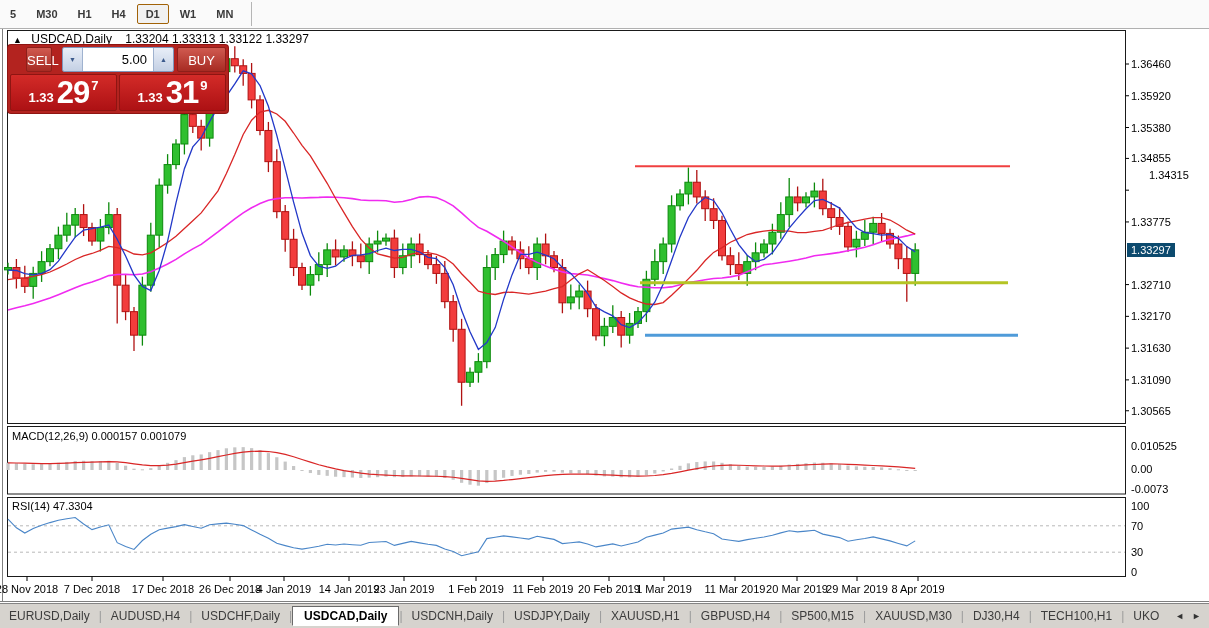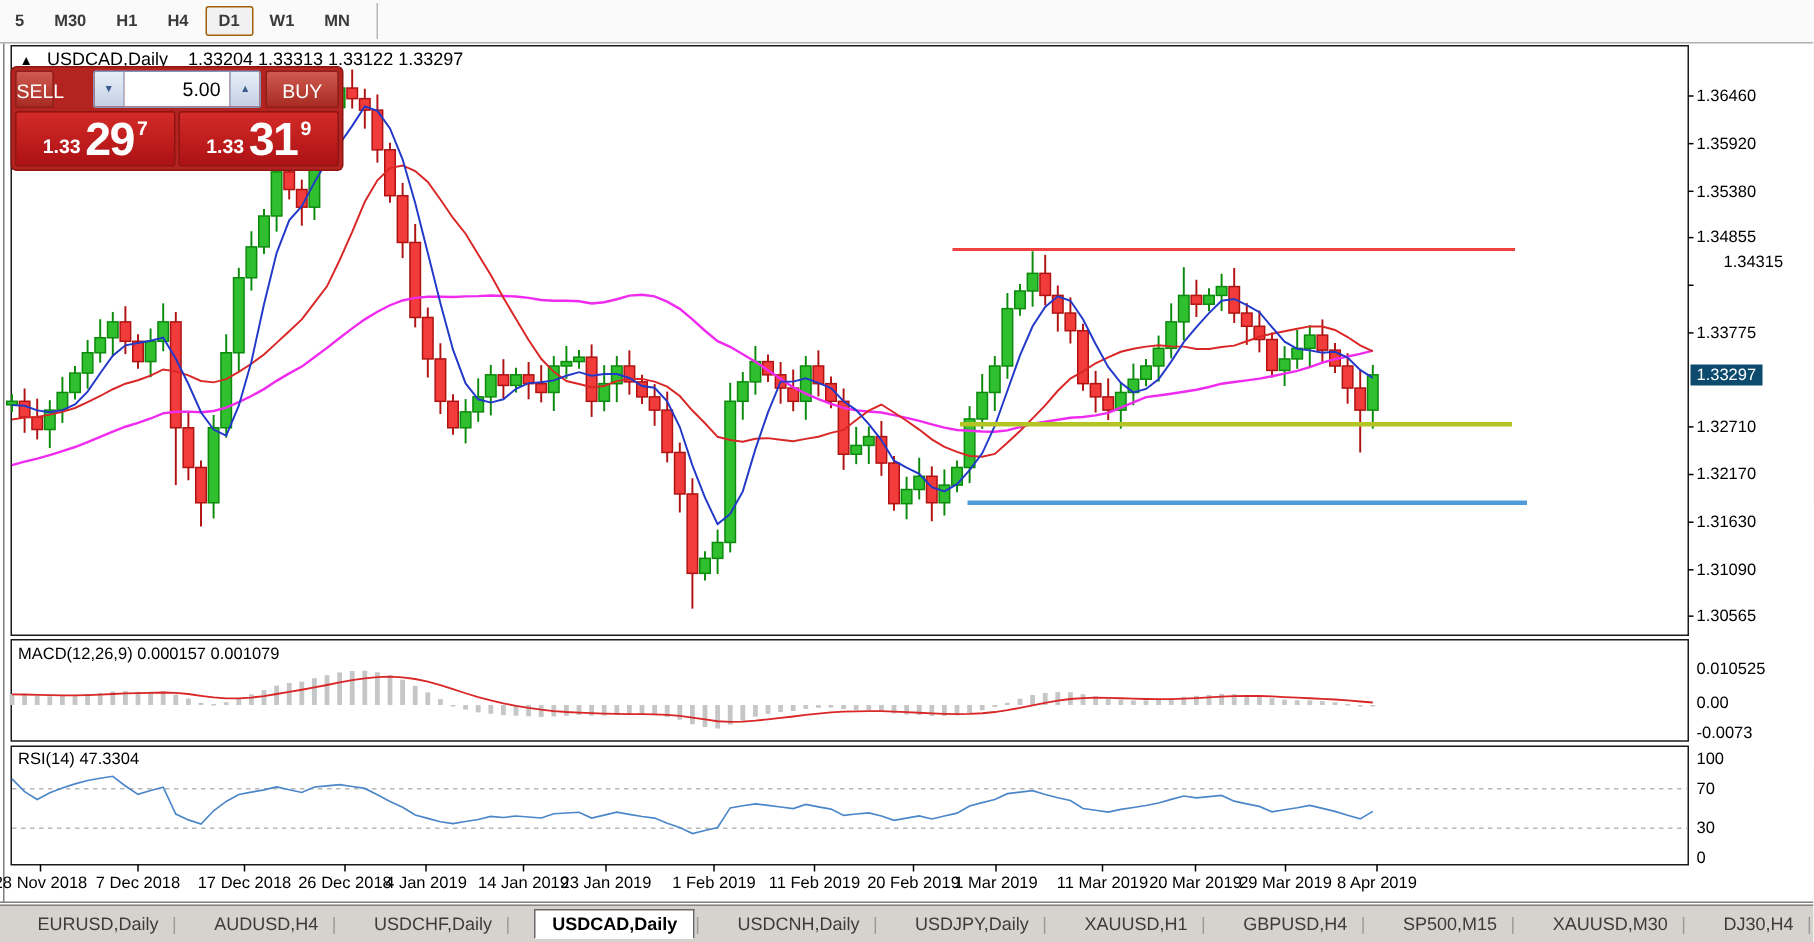--- a/index.html
+++ b/index.html
@@ -22,40 +22,40 @@
   .panelabel{position:absolute;font-size:11px;color:#000;}
   .datelabel{position:absolute;width:76px;text-align:center;font-size:11px;color:#000;}
   .tag{position:absolute;left:1127px;background:#0c4a6e;color:#fff;font-size:11px;
        height:14px;line-height:14px;padding:0 4px;}
   
   .trade-panel{position:absolute;left:8px;top:45px;width:220px;height:68px;background:#b3231f;
                border-radius:3px;box-shadow:0 0 0 1px #8e1512;}
   .sellbtn,.buybtn{position:absolute;top:2px;height:25px;line-height:25px;text-align:center;
        color:#fff;font-size:13px;background:linear-gradient(#d05a50,#a72b23);
        border:1px solid #8e1f1a;border-radius:2px;box-sizing:border-box;cursor:pointer;}
-  .sellbtn{left:2px;width:26px;} .buybtn{left:169px;width:49px;}
+  .sellbtn{left:18px;width:26px;} .buybtn{left:169px;width:49px;}
   .spinner{position:absolute;left:54px;top:2px;width:112px;height:25px;display:flex;
        border:1px solid #7f96bb;border-radius:2px;overflow:hidden;box-sizing:border-box;}
   .spbtn{width:19px;background:linear-gradient(#e8eef8,#c4d0e4);color:#3c5a8c;font-size:7px;
        display:flex;align-items:center;justify-content:center;cursor:pointer;}
   .spbtn.left{border-right:1px solid #9fb2cf;} .spbtn.right{border-left:1px solid #9fb2cf;}
   .spinner input{flex:1;border:none;outline:none;font-size:13px;text-align:right;
        padding:0 6px 0 0;font-family:"Liberation Sans",sans-serif;color:#000;min-width:0;}
   .pricebox{position:absolute;top:29px;height:37px;background:linear-gradient(#d32b28,#ad1114);
        border:1px solid #8e1512;border-radius:2px;box-sizing:border-box;color:#fff;
        display:flex;align-items:center;justify-content:center;cursor:pointer;}
   .pricebox.sell{left:2px;width:107px;} .pricebox.buy{left:111px;width:107px;}
   .pricebox .small{font-size:13px;font-weight:700;margin:10px 3px 0 0;}
   .pricebox .big{font-size:31px;font-weight:700;letter-spacing:-1px;}
   .pricebox .sup{font-size:13px;font-weight:700;margin:-14px 0 0 2px;}
   
   .tabbar{position:absolute;left:0;top:603px;width:1209px;height:25px;background:#d6d3ce;
        border-top:1px solid #848484;display:flex;align-items:center;box-sizing:border-box;
        font-size:12px;color:#3c3c3c;}
-  .tab{padding:3px 9px;white-space:nowrap;cursor:pointer;margin-left:16px;}
+  .tab{padding:3px 9px;white-space:nowrap;cursor:pointer;}
   .tab.active{background:#fff;border:1px solid #6a6a6a;border-bottom:1px solid #fff;
        font-weight:700;color:#000;padding:2px 11px;}
   .tabsep{color:#9a9a9a;}
   .tabarrows{margin-left:auto;display:flex;gap:8px;padding-right:8px;color:#333;font-size:9px;}
 </style>
 </head>
 <body>
 
 <div class="app">
 

